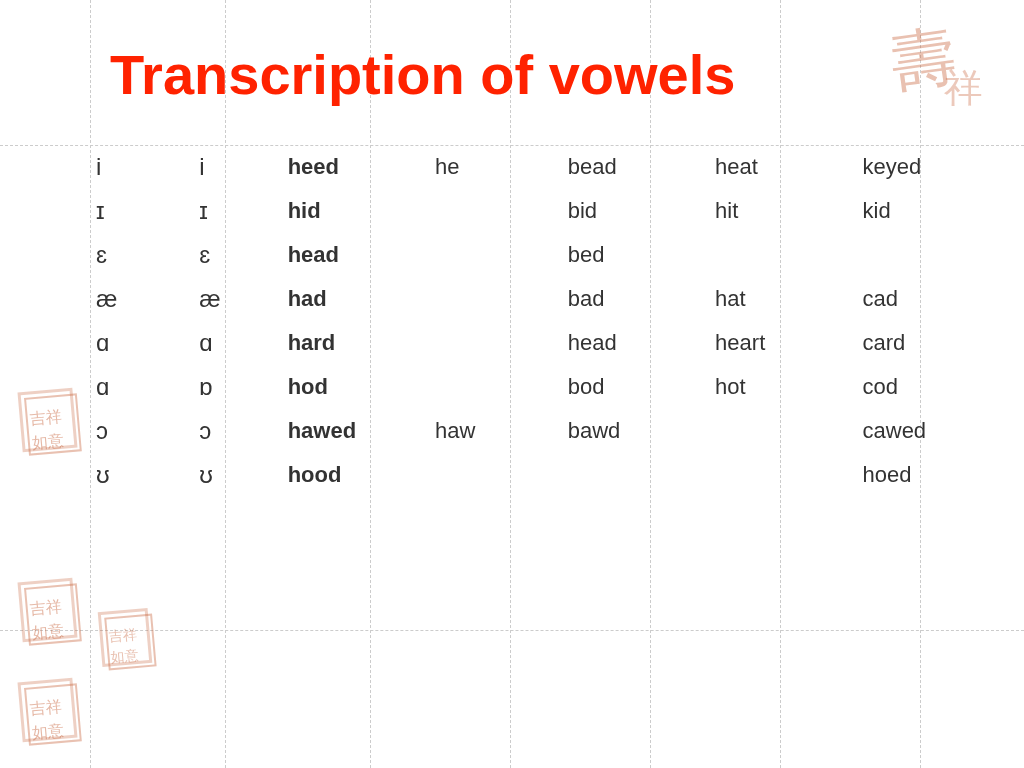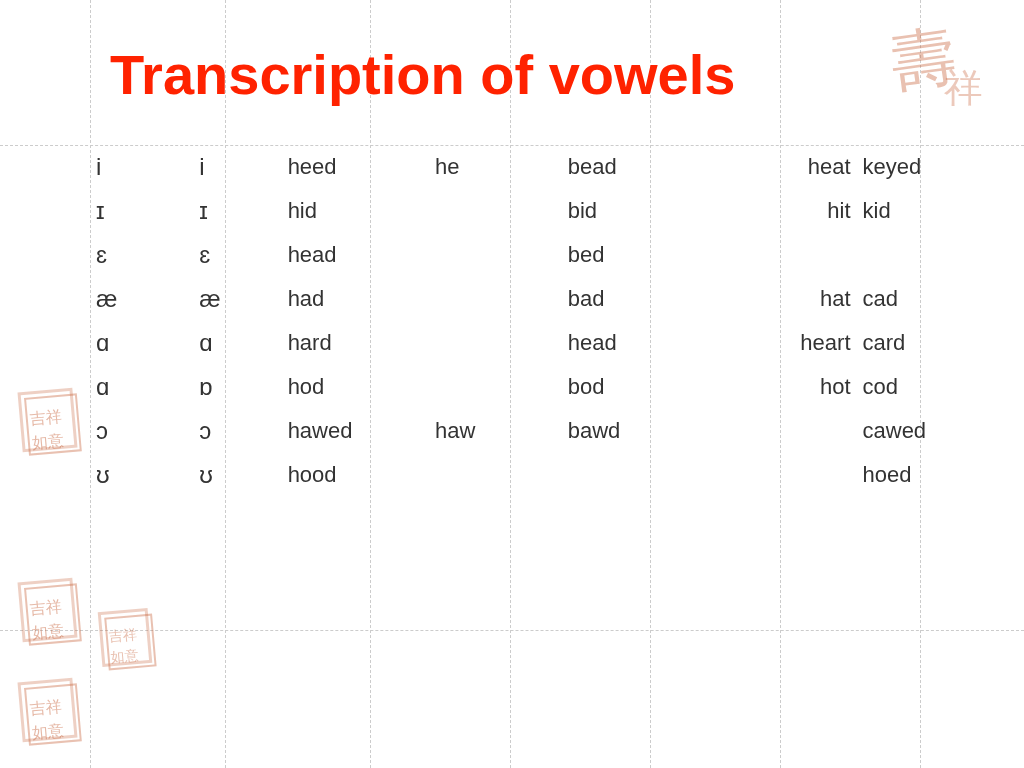--- a/index.html
+++ b/index.html
@@ -105,31 +105,31 @@
     td:first-child {
       width: 70px;
       font-size: 24px;
     }
     td:nth-child(2) {
       width: 60px;
       font-size: 24px;
     }
     td:nth-child(3) {
       width: 100px;
+      font-weight: bold;
     }
     td:nth-child(4) {
       width: 90px;
     }
     td:nth-child(5) {
       width: 100px;
       margin-top: 25px;
     }
     td:nth-child(6) {
       width: 100px;
-      text-align: right;
     }
     td:nth-child(7) {
       width: 100px;
     }
 
     tr { height: 44px; }
 
     
     .vline {
       position: absolute;

